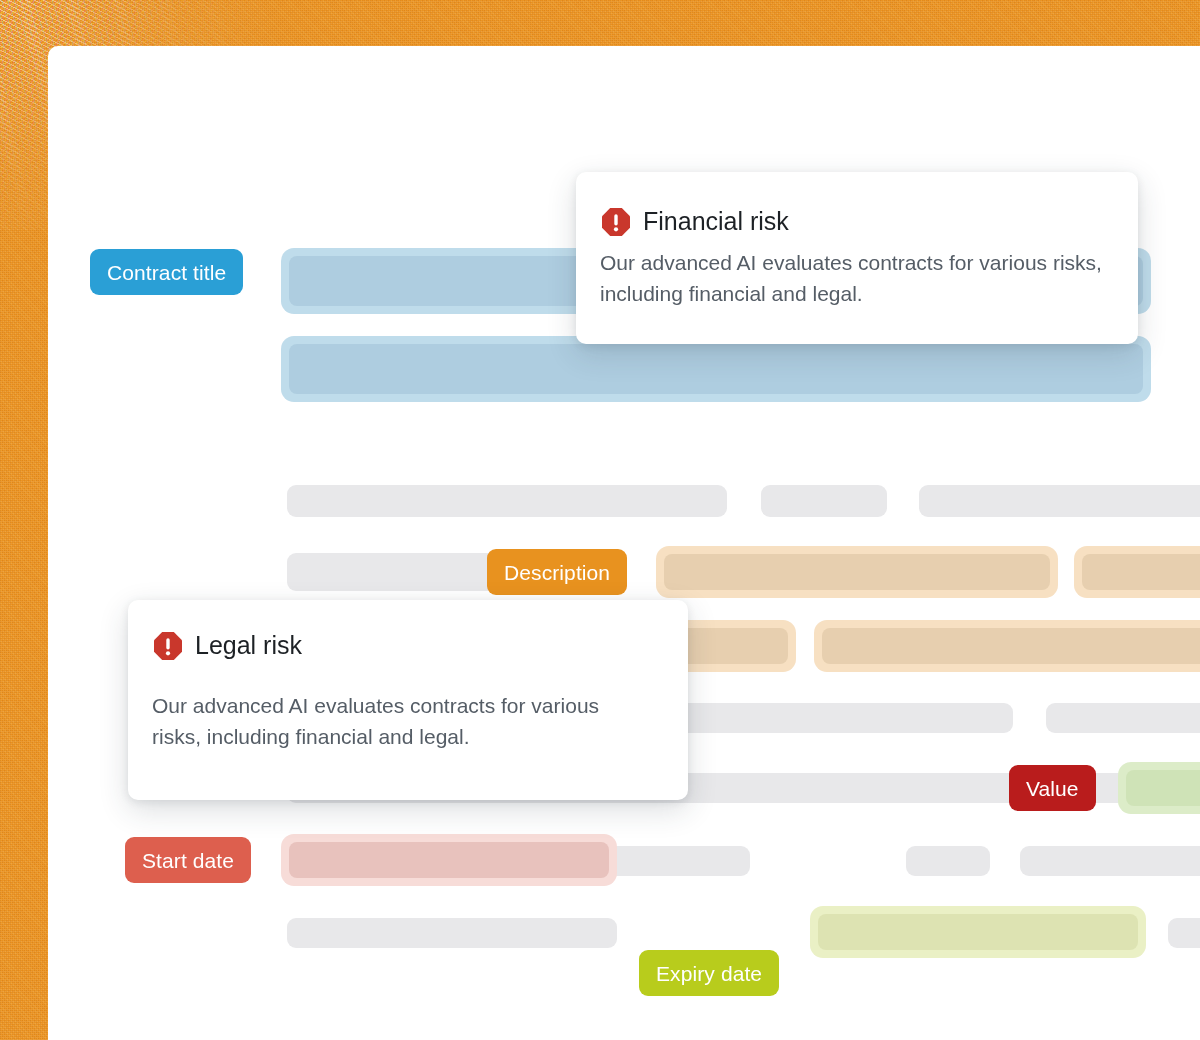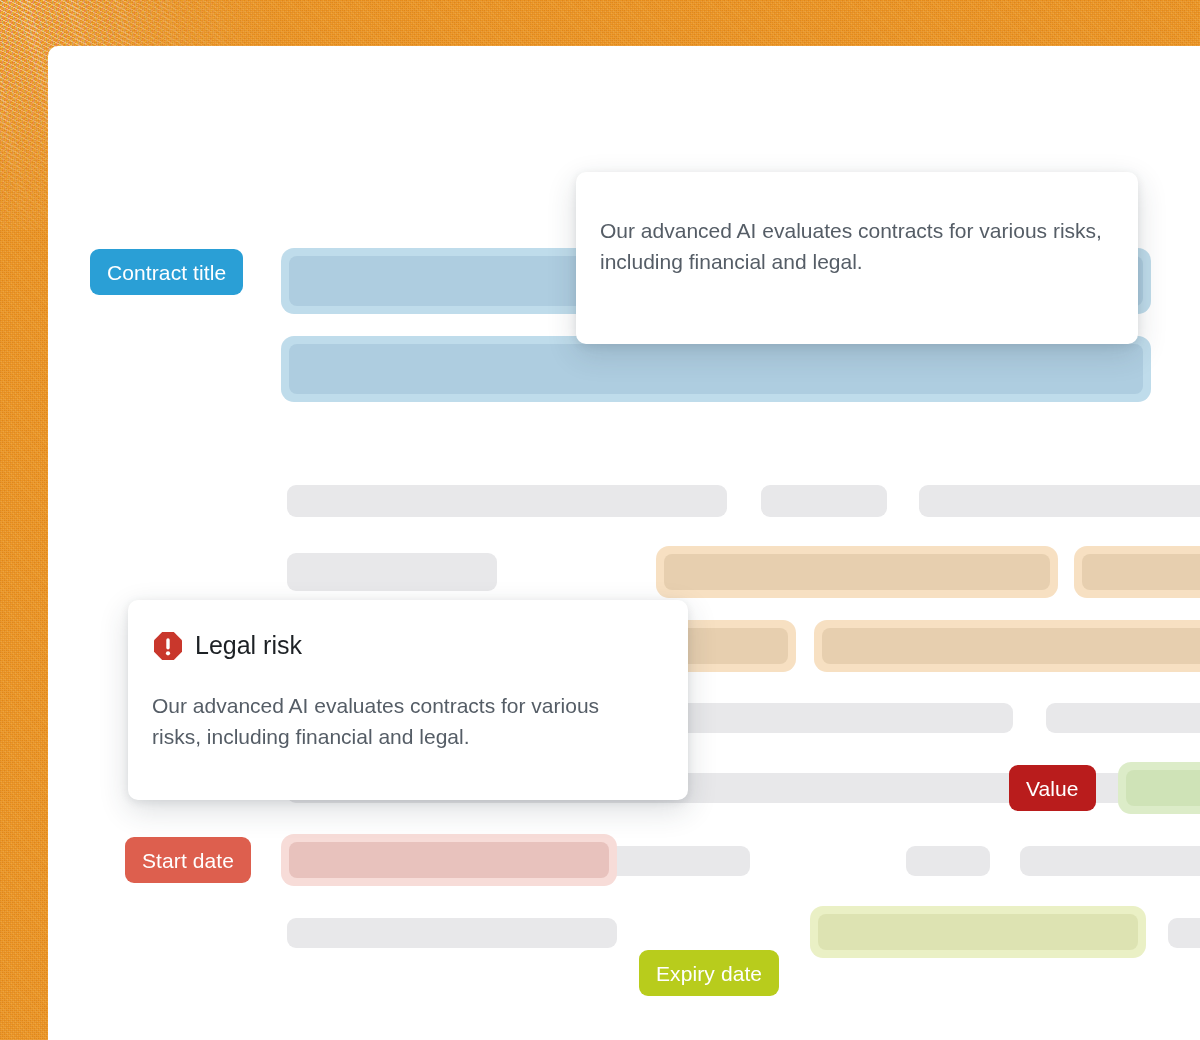--- a/index.html
+++ b/index.html
@@ -217,36 +217,47 @@
 
       <div class="field lime" style="left:762px; top:860px; width:336px; height:52px;">
         <div class="inner"></div>
       </div>
     </div>
 
     <div class="pill" id="pill-contract-title" style="left: 42px; top: 203px; background: rgb(42, 159, 214);">
       <span>Contract title</span>
     </div>
 
+    <div class="pill" id="pill-description" style="left: 439px; top: 503px; background: rgb(232, 146, 31);">
+      <span>Description</span>
+    </div>
 
     <div class="pill" id="pill-value" style="left: 961px; top: 719px; background: #b91c1c;">
       <span>Value</span>
     </div>
 
     <div class="pill" id="pill-start-date" style="left: 77px; top: 791px; background: rgb(221, 95, 78);">
       <span>Start date</span>
     </div>
 
     <div class="pill" id="pill-expiry-date" style="left: 591px; top: 863px; background: rgb(184, 204, 28); margin-top: 41px;">
       <span>Expiry date</span>
     </div>
 
   </div>
 
   <div class="tip" id="tip-financial">
+    <div class="tip-head">
+      <svg class="octagon-icon" width="32" height="32" viewBox="0 0 32 32" aria-hidden="true">
+        <polygon points="10.2,2 21.8,2 30,10.2 30,21.8 21.8,30 10.2,30 2,21.8 2,10.2" fill="#c9372c"></polygon>
+        <rect x="14.3" y="8.2" width="3.4" height="11.2" rx="1.7" fill="#ffffff"></rect>
+        <circle cx="16" cy="23.3" r="2.1" fill="#ffffff"></circle>
+      </svg>
+      <div class="tip-title">Financial risk</div>
+    </div>
     <div class="tip-body">Our advanced AI evaluates contracts for various risks, including financial and legal.</div>
   </div>
 
   <div class="tip" id="tip-legal">
     <div class="tip-head">
       <svg class="octagon-icon" width="32" height="32" viewBox="0 0 32 32" aria-hidden="true">
         <polygon points="10.2,2 21.8,2 30,10.2 30,21.8 21.8,30 10.2,30 2,21.8 2,10.2" fill="#c9372c"></polygon>
         <rect x="14.3" y="8.2" width="3.4" height="11.2" rx="1.7" fill="#ffffff"></rect>
         <circle cx="16" cy="23.3" r="2.1" fill="#ffffff"></circle>
       </svg>

